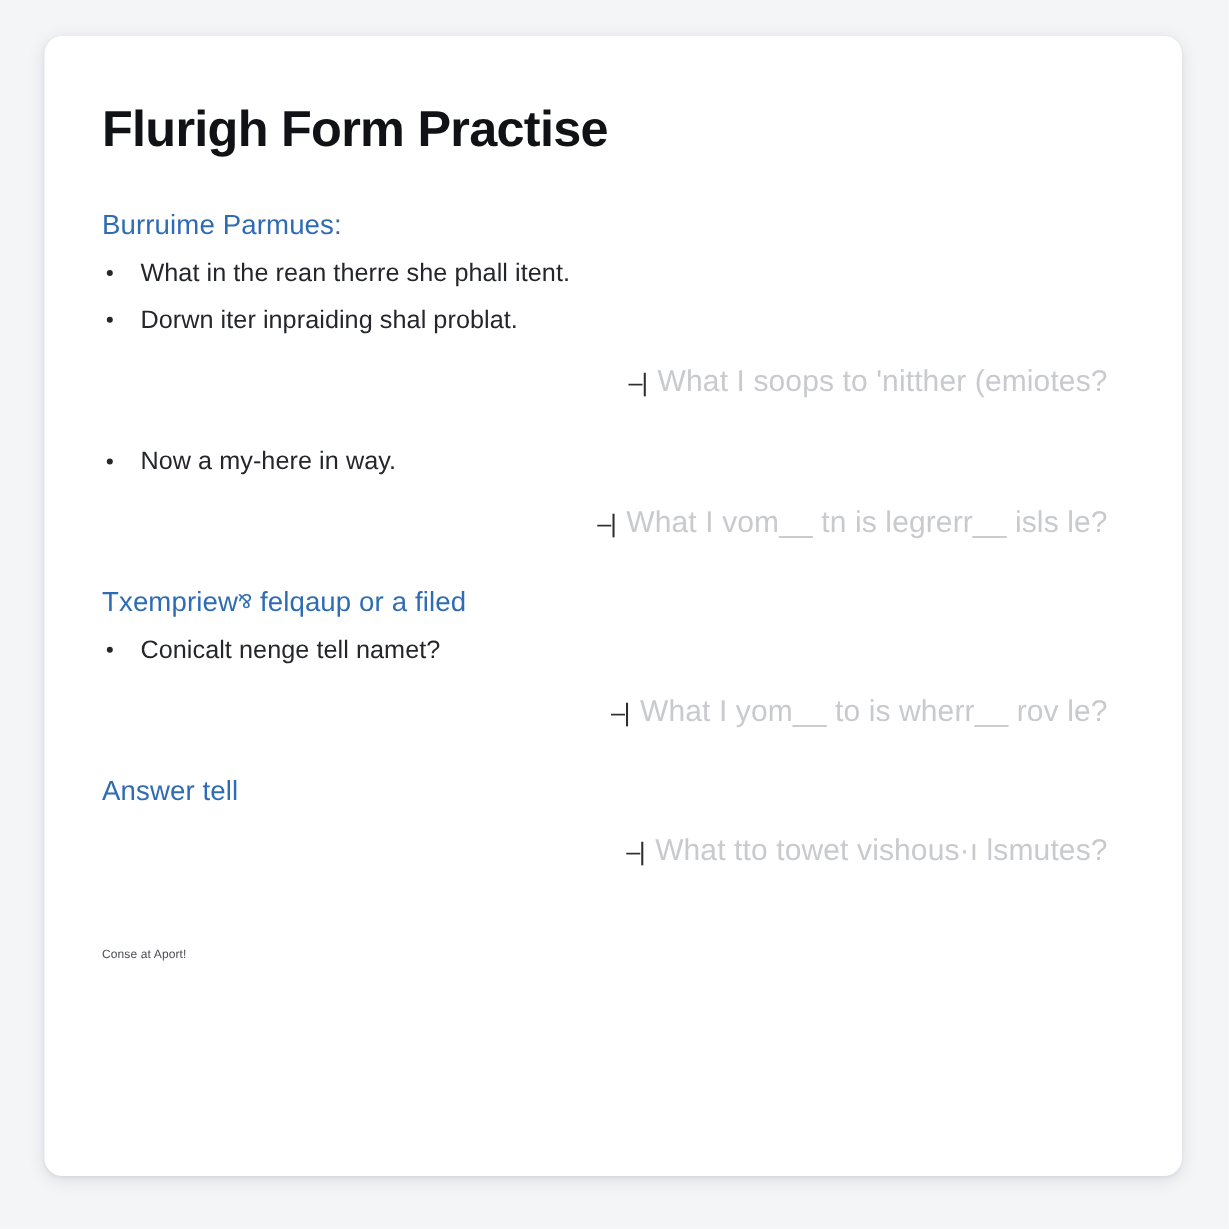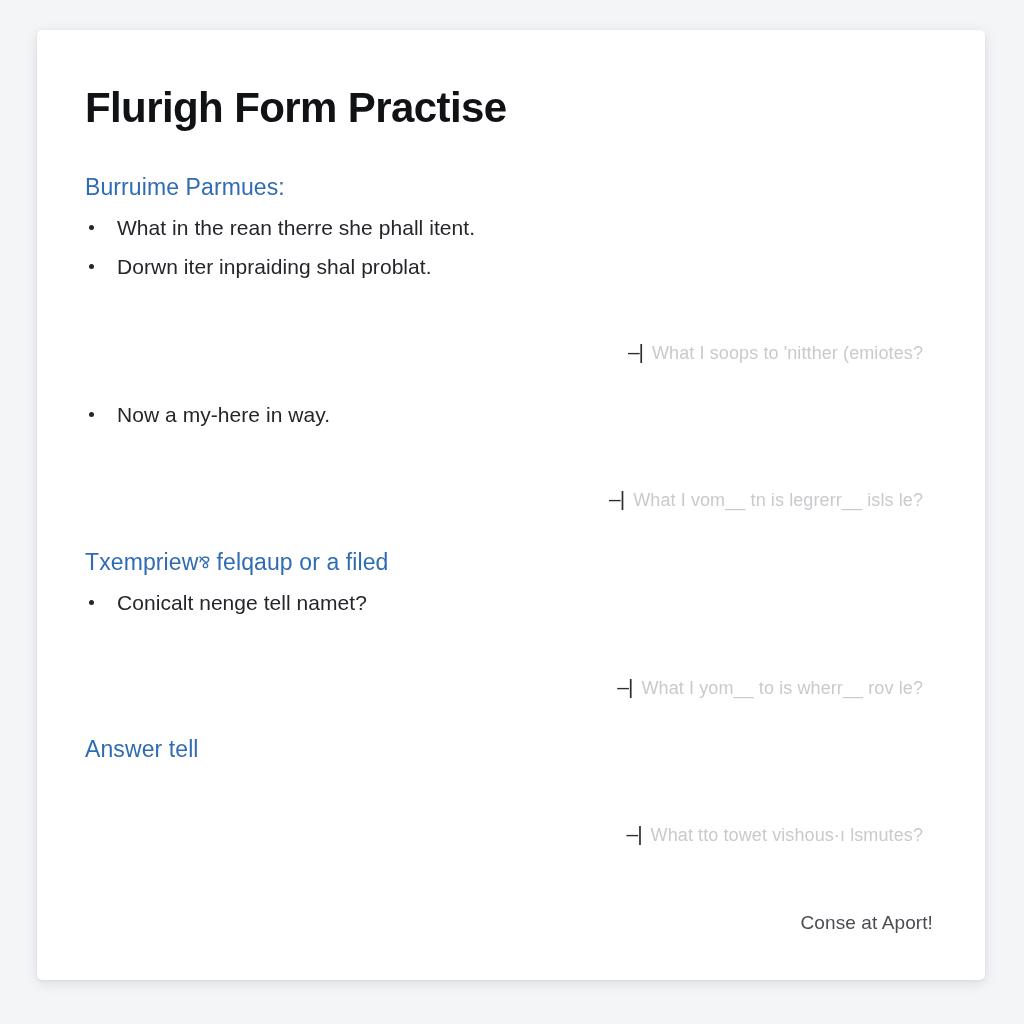--- a/index.html
+++ b/index.html
@@ -23,21 +23,21 @@
     box-sizing: border-box;
   }
 
   .card {
     position: absolute;
     left: 37px;
     top: 30px;
     width: 948px;
     height: 950px;
     background: #ffffff;
-    border-radius: 5px;
+    border-radius: 15px;
     box-shadow: 0 3px 14px rgba(16, 22, 40, 0.10),
                 0 1px 3px rgba(16, 22, 40, 0.06);
     box-sizing: border-box;
     padding: 38px 52px 0 48px;
     overflow: hidden;
   }
 
   .doc-title {
     margin: 0;
     padding: 16px 0 0 0;
@@ -114,34 +114,32 @@
     color: #2b2d31;
     font-size: 21px;
     line-height: 1;
     letter-spacing: -1px;
     margin-right: 9px;
     white-space: nowrap;
   }
 
   .ghost-text {
     color: #c8cacd;
-    font-size: 18px;
+    font-size: 25px;
     line-height: 1.4;
     letter-spacing: 0.1px;
     white-space: nowrap;
-    margin-top: 40px;
   }
 
   .footer-note {
     margin-top: 62px;
-    font-size: 19px;
+    font-size: 10px;
     line-height: 1.4;
     color: #4a4d52;
     letter-spacing: 0.1px;
-    text-align: right;
   }
 </style>
 </head>
 <body>
 
 <div class="page">
   <div class="card">
 
     <h1 class="doc-title">Flurigh Form Practise</h1>
 

